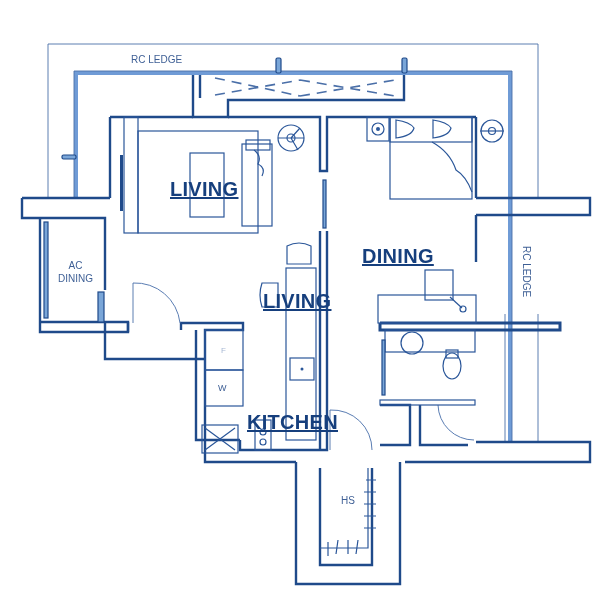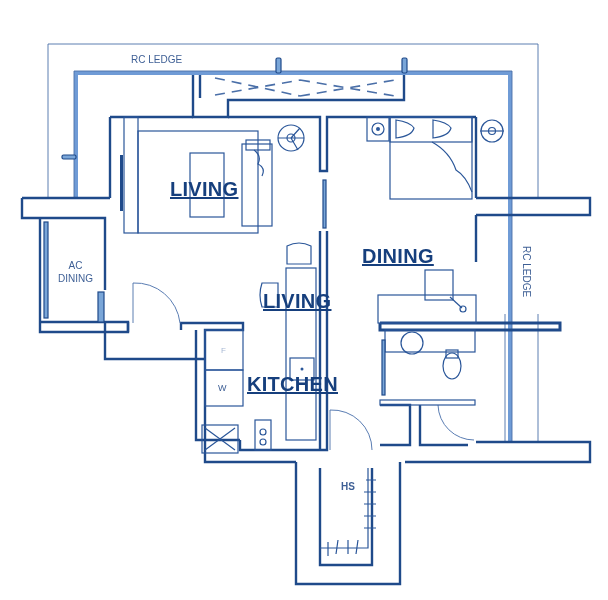--- a/index.html
+++ b/index.html
@@ -149,23 +149,23 @@
   </g>
 
   <g>
     <polyline class="thin" points="320,548 368,548 368,468"></polyline>
     <path class="thin" d="M328,542 l0,14 M338,540 l-2,14 M348,540 l0,14 M358,540 l-2,14 M366,480 l10,0 M364,492 l12,0 M364,504 l12,0 M364,516 l12,0 M364,528 l12,0"></path>
   </g>
 </svg>
 
 <div class="room-label" style="left:170px; top:178px;">LIVING</div>
 <div class="room-label" style="left:263px; top:290px;">LIVING</div>
-<div class="room-label" style="left:247px; top:373px;">KITCHEN</div>
+<div class="room-label" style="left:247px; top:411px;">KITCHEN</div>
 <div class="room-label" style="left:362px; top:245px;">DINING</div>
-<div class="note-label" style="left:341px; top:480px;font-weight:bold;">HS</div>
+<div class="note-label" style="left:341px; top:494px;">HS</div>
 
 <div class="note-label" style="left:131px; top:53px;">RC LEDGE</div>
 <div class="note-label vertical" style="left:533px; top:246px;">RC LEDGE</div>
 <div class="note-label" style="left:58px; top:259px;">
   <div>AC</div>
   <div>DINING</div>
 </div>
 <div class="note-label" style="left:218px; top:382px; font-size:9px;">W</div>
 <div class="note-label" style="left:221px; top:344px; font-size:8px; color:#a7b8d4;">F</div>
 

